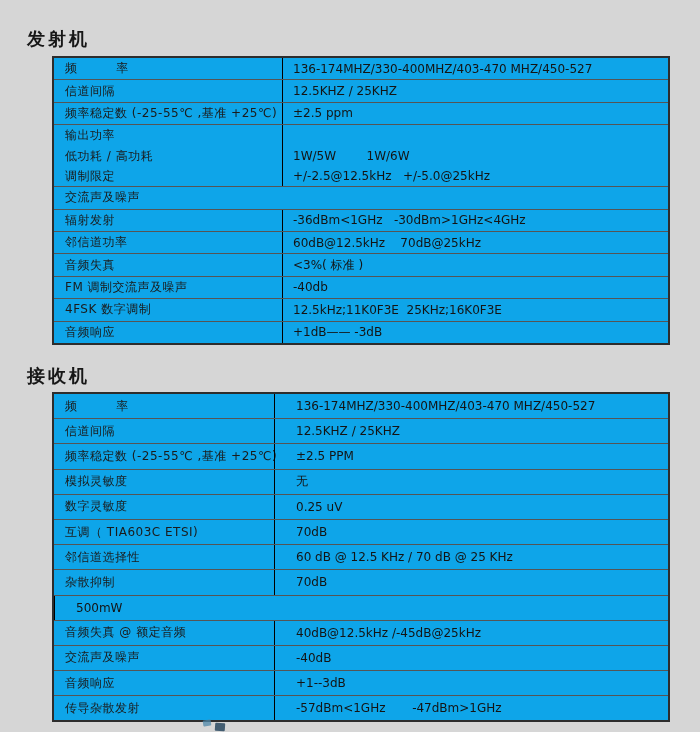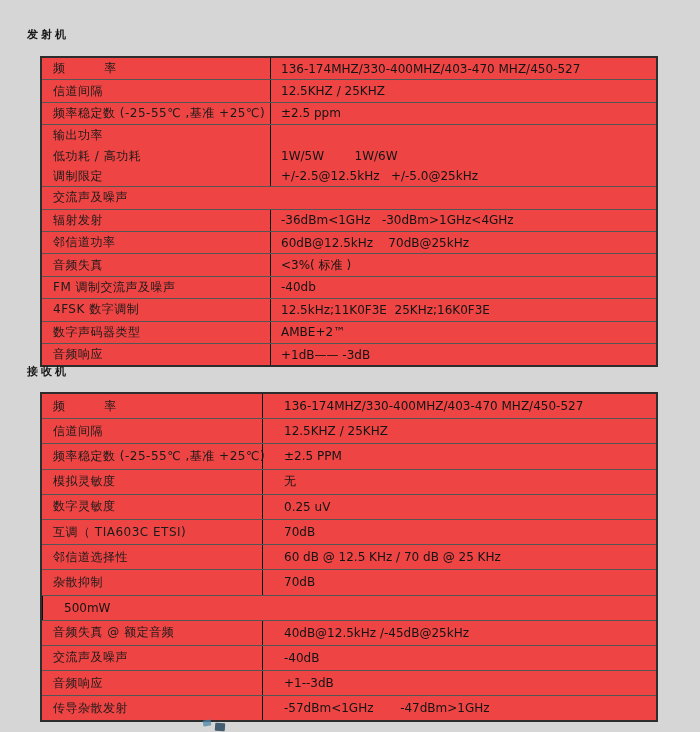--- a/index.html
+++ b/index.html
@@ -5,29 +5,29 @@
   html,body{margin:0;padding:0;}
   body{
     width:700px;height:732px;position:relative;overflow:hidden;
     background:#d6d6d6;
     font-family:"DejaVu Sans","Liberation Sans",sans-serif;
     color:#1c1c1c;
   }
   .page{position:absolute;inset:0;}
   .section-title{
     position:absolute;left:27px;
-    font-size:11px;font-weight:bold;color:#171717;
+    font-size:18px;font-weight:bold;color:#171717;
     letter-spacing:3px;white-space:pre;
   }
   #title-tx{top:27px;}
   #title-rx{top:364px;}
   .spec-table{
-    position:absolute;left:40px;width:614px;
+    position:absolute;left:52px;width:614px;
     border:2px solid #2d2d2d;
-    background:#ef4444;
+    background:#0ea5e9;
     box-sizing:content-box;
   }
   #table-tx{top:56px;}
   #table-rx{top:392px;}
   .tr{display:flex;align-items:stretch;border-top:1px solid #555;}
   .tr:first-child{border-top:none;}
   .td{box-sizing:border-box;white-space:pre;overflow:visible;}
   .lbl{
     padding-left:11px;display:flex;align-items:center;
     font-size:12px;letter-spacing:0.5px;color:#1b1b1b;
@@ -104,24 +104,20 @@
     </div>
     <div class="tr">
       <div class="td lbl">FM 调制交流声及噪声</div>
       <div class="td val">-40db</div>
     </div>
     <div class="tr">
       <div class="td lbl">4FSK 数字调制</div>
       <div class="td val">12.5kHz;11K0F3E  25KHz;16K0F3E</div>
     </div>
     <div class="tr">
-      <div class="td lbl">数字声码器类型</div>
-      <div class="td val">AMBE+2™</div>
-    </div>
-    <div class="tr">
       <div class="td lbl">音频响应</div>
       <div class="td val">+1dB—— -3dB</div>
     </div>
   </div>
 
   <div class="section-title" id="title-rx">接收机</div>
 
   <div class="spec-table" id="table-rx">
     <div class="tr">
       <div class="td lbl">频         率</div>

